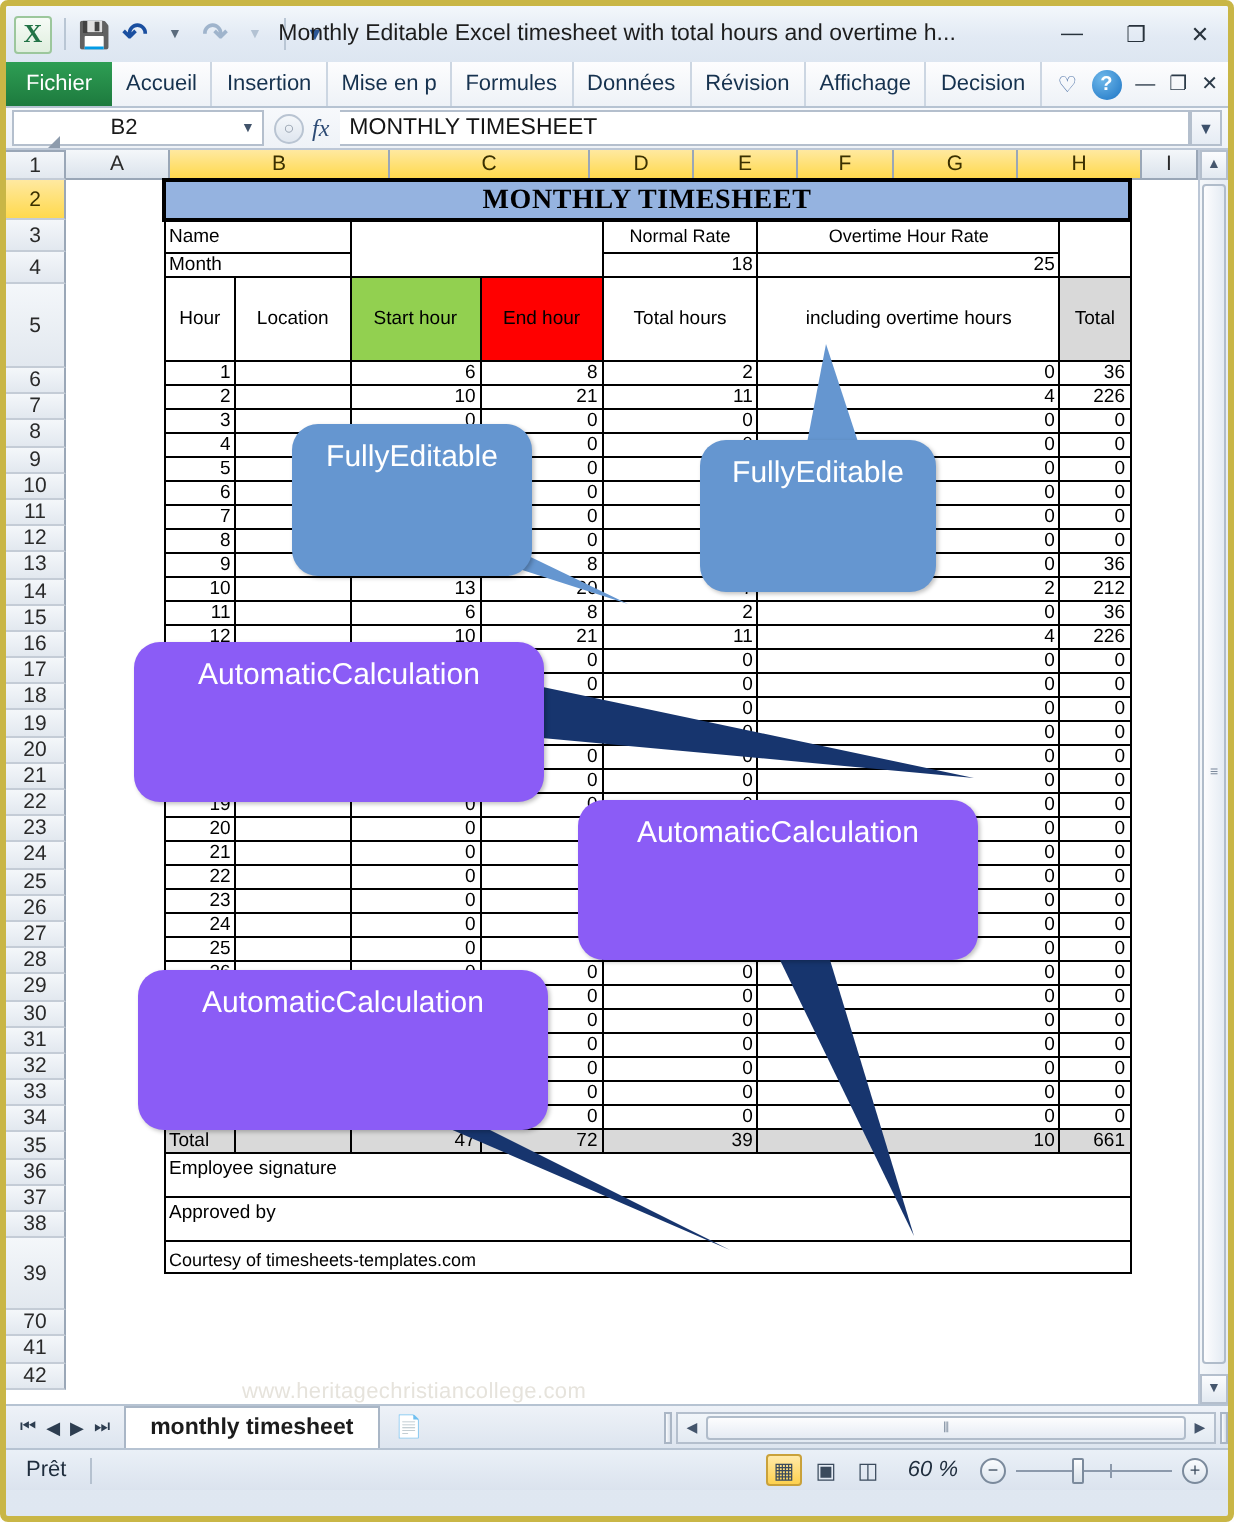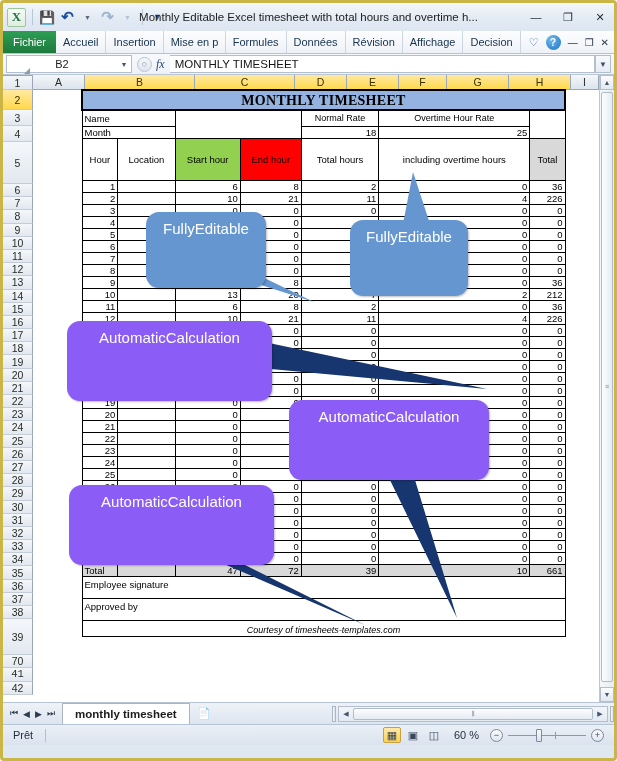--- a/index.html
+++ b/index.html
@@ -167,21 +167,21 @@
     letter-spacing: .3px;
   }
   .ts .lbl { text-align: left; }
   .ts .num { text-align: right; }
   .ts .ctr { text-align: center; }
   .ts .hdr { text-align: center; vertical-align: middle; height: 42px; }
   .ts .green { background: #92d050; }
   .ts .red { background: #ff0000; }
   .ts .grey { background: #d9d9d9; }
   .ts .foot { height: 22px; vertical-align: top; padding-top: 2px; }
-  .ts .credit { text-align:center; font-size:9px; height: 16px; vertical-align: bottom; font-style: italic;}
+  .ts .credit { text-align:left; font-size:9px; height: 16px; vertical-align: bottom;}
   .outerbox { border: 2px solid #000 !important; }
 
   
   .callout { position: absolute; }
   .bubble {
     border-radius: 13px; color:#fff;
     display:flex; flex-direction: row; justify-content:center;
     padding: 6px 12px; line-height: 1.45;
     font-size: 15px;
     box-shadow: 1px 1px 2px rgba(0,0,0,.25);
@@ -254,21 +254,21 @@
     font-size: 11px; color:#1f2d3d;
   }
   .st-ready { padding-left: 10px; }
   .st-sep { width:1px; height: 13px; background:#b5c1cf; margin-left: 12px; }
   .viewbtns { margin-left:auto; display:flex; align-items:center; gap:3px; }
   .vbtn {
     width: 18px; height: 16px; display:flex;align-items:center;justify-content:center;
     font-size: 11px; color:#3a4a5c;
   }
   .vbtn.active { background: linear-gradient(180deg,#ffe9a8,#fdd14f); border:1px solid #c9a13a; border-radius:2px; }
-  .zoomtxt { padding: 0 8px; font-size: 11px; }
+  .zoomtxt { padding: 0 8px; font-size: 11px; font-style: italic; }
   .zoomslider { display:flex; align-items:center; gap:0; padding-right: 10px; }
   .zcirc {
     width:13px;height:13px;border-radius:50%;
     border:1px solid #7b8a9c; color:#3a4a5c; font-size:9px;
     display:flex;align-items:center;justify-content:center;
     background: linear-gradient(180deg,#fafcfe,#dde5ee);
   }
   .ztrack { width: 78px; height:1px; background:#8c99ab; position:relative; margin:0 5px;}
   .zthumb { position:absolute; left:28px; top:-6px; width:6px; height:13px;
     background: linear-gradient(180deg,#fcfdfe,#d9e1ea); border:1px solid #7b8a9c; border-radius:1px;}
@@ -372,21 +372,21 @@
           <div class="rowcell" style="height: 13.2px;">31</div>
           <div class="rowcell" style="height: 13.2px;">32</div>
           <div class="rowcell" style="height: 13.2px;">33</div>
           <div class="rowcell" style="height: 13.2px;">34</div>
           <div class="rowcell" style="height: 13.2px;">35</div>
           <div class="rowcell" style="height: 13.2px;">36</div>
           <div class="rowcell" style="height: 13.2px;">37</div>
           <div class="rowcell" style="height: 13.2px;">38</div>
           <div class="rowcell" style="height: 36px;">39</div>
           <div class="rowcell" style="height: 13.2px;">70</div>
-          <div class="rowcell" style="height: 13.2px; font-family: Liberation Mono, monospace;">41</div>
+          <div class="rowcell" style="height: 13.2px;">41</div>
           <div class="rowcell" style="height: 13.2px;">42</div>
         </div>
     </div>
 
     <div class="sheetbody">
 
       <div class="colhead-row" id="colheaders">
           <div class="colcell" style="width: 52px;">A</div>
           <div class="colcell sel" style="width: 110px;">B</div>
           <div class="colcell sel" style="width: 100px;">C</div>
@@ -780,20 +780,21 @@
       <div class="callout" style="left:36px; top:410px; width:240px; height:85px;">
         <svg width="330" height="200" style="left:0;top:0">
           <polygon points="148,76 296,140 176,80" fill="#17356e"></polygon>
         </svg>
         <div class="bubble darkblue" style="width:205px;height:80px;position:relative">
           <div>Automatic</div>
           <div>Calculation</div>
         </div>
       </div>
 
+      <div class="watermark" style="left:88px;top:615px">www.heritagechristiancollege.com</div>
     </div>
 
     <div class="vscroll">
       <div class="vs-btn">▲</div>
       <div class="vs-thumb">
         <div class="vs-grip">≡</div>
       </div>
       <div class="vs-btn vs-bot">▼</div>
     </div>
   </div>

